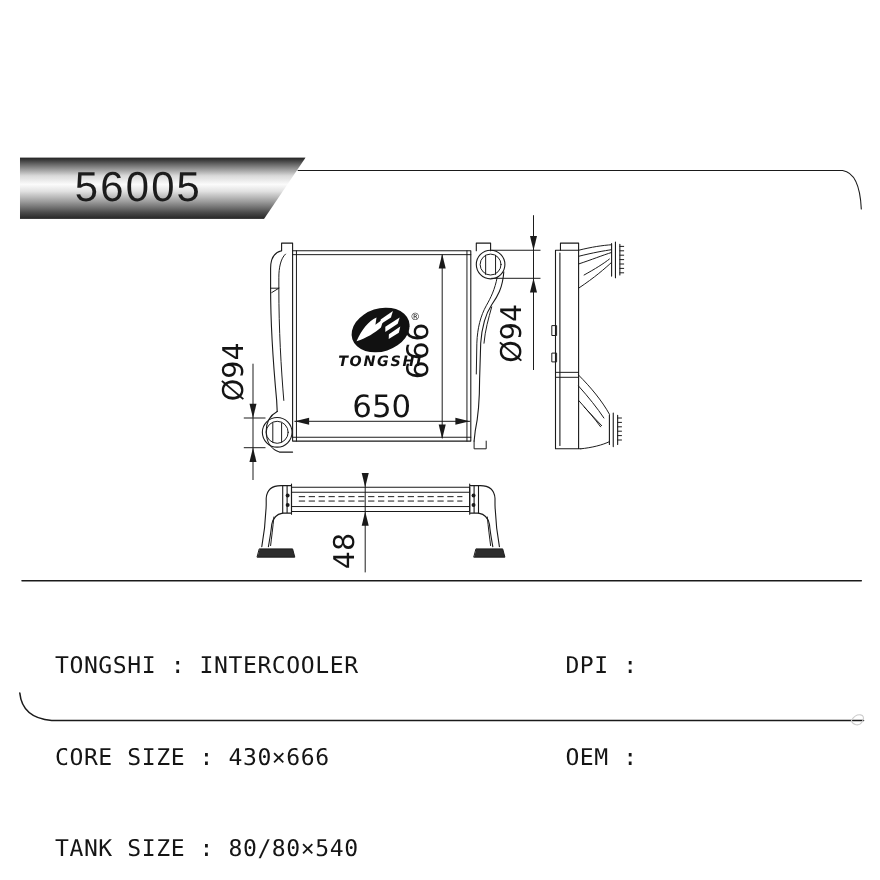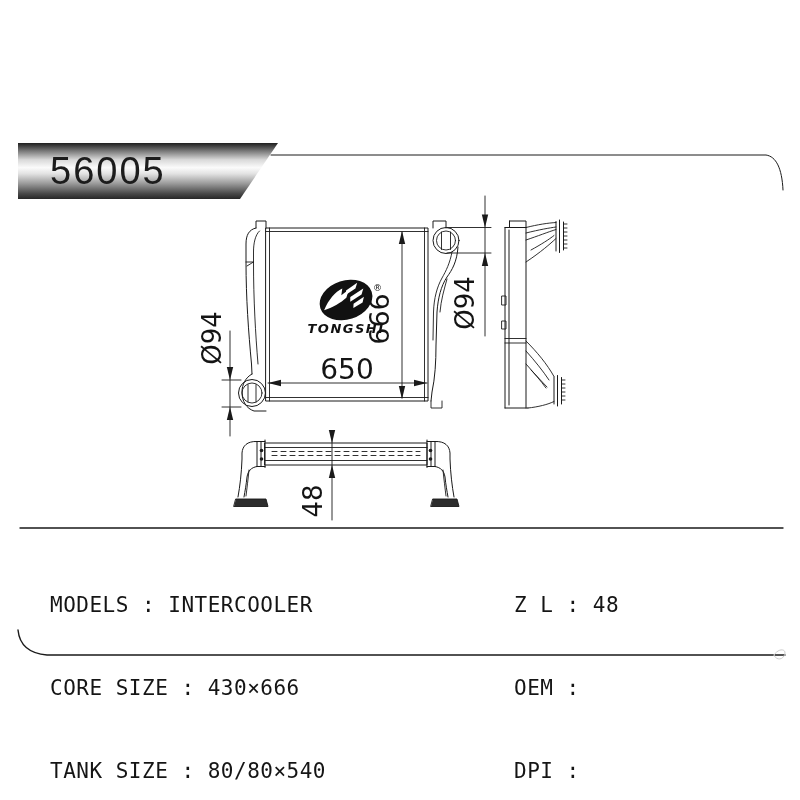--- a/index.html
+++ b/index.html
@@ -5,21 +5,21 @@
   html,body{margin:0;padding:0;}
   body{width:800px;height:800px;background:#ffffff;position:relative;overflow:hidden;
        font-family:"DejaVu Sans",sans-serif;}
   .stage{position:absolute;inset:0;width:800px;height:800px;}
 
   
   .banner{position:absolute;left:18px;top:143px;width:260px;height:56px;
     clip-path:polygon(0 0,100% 0,calc(100% - 38px) 100%,0 100%);
     background:linear-gradient(180deg,#1f1f1f 0%,#6b6b6b 12%,#d9d9d9 30%,#fbfbfb 44%,#e2e2e2 55%,#9c9c9c 72%,#4a4a4a 90%,#262626 100%);
   }
-  .banner span{display:block;line-height:56px;padding-left:32px;
+  .banner span{display:block;line-height:56px;padding-left:50px;
     font-family:"Liberation Sans",sans-serif;font-size:38px;font-weight:400;
     letter-spacing:2px;color:#1c1c1c;}
 
   
   svg.draw{position:absolute;left:0;top:0;}
 
   
   .specs{position:absolute;top:537px;font-family:"DejaVu Sans Mono",monospace;
     font-size:21px;line-height:27.6px;letter-spacing:0.5px;color:#151515;white-space:pre;}
   .specs-left{left:50px;}
@@ -140,26 +140,25 @@
         <path d="M3,-9 l13,-4 l-3.5,5 l-11,3 z" fill="#ffffff" stroke="none"></path>
         <path d="M5,-1.5 l15,-4 l-3.5,5 l-13,3.5 z" fill="#ffffff" stroke="none"></path>
         <path d="M6,6 l12,-3.5 l-3,5 l-10.5,2.5 z" fill="#ffffff" stroke="none"></path>
       </g>
       <text x="373" y="291" font-size="9" fill="#141414" stroke="none">®</text>
       <text x="346" y="333" text-anchor="middle" font-size="13" font-weight="bold" font-style="italic" letter-spacing="1.5" fill="#111111" stroke="none">TONGSHI</text>
     </g>
   </svg>
 
   <div class="specs specs-left">
-    <div>MODELS : INTERCOOLER</div>
+    <div>TONGSHI : INTERCOOLER</div>
     <div>CORE SIZE : 430×666</div>
     <div>TANK SIZE : 80/80×540</div>
     
   </div>
 
   <div class="specs specs-right">
-    <div>Z L : 48</div>
+    <div>DPI :</div>
     <div>OEM :</div>
-    <div>DPI :</div>
     
   </div>
 
 </div>
 
 </body></html>

